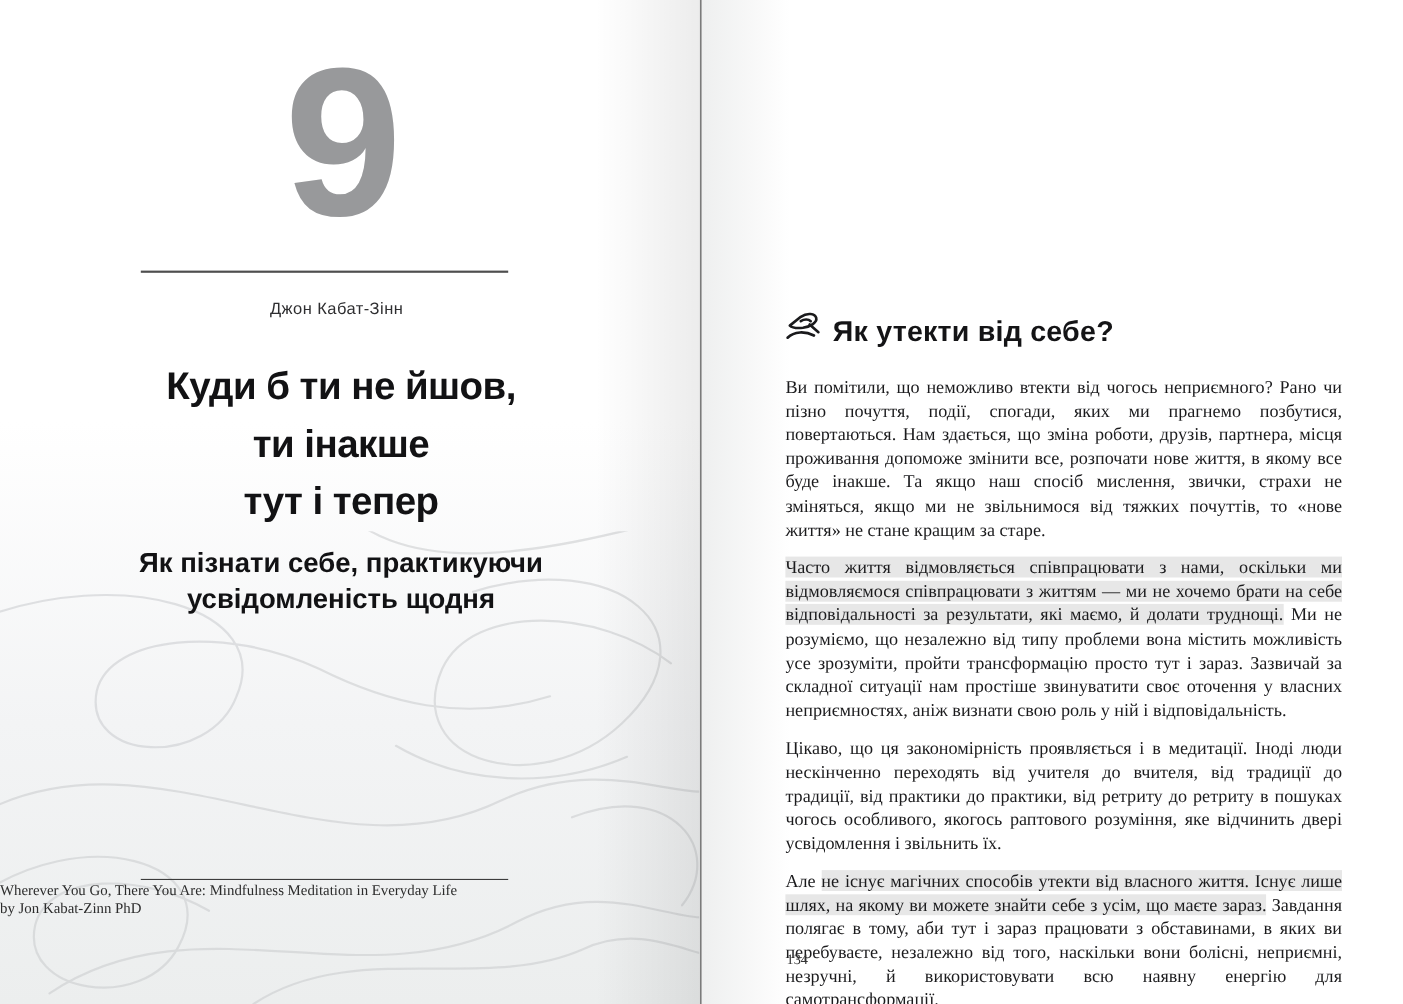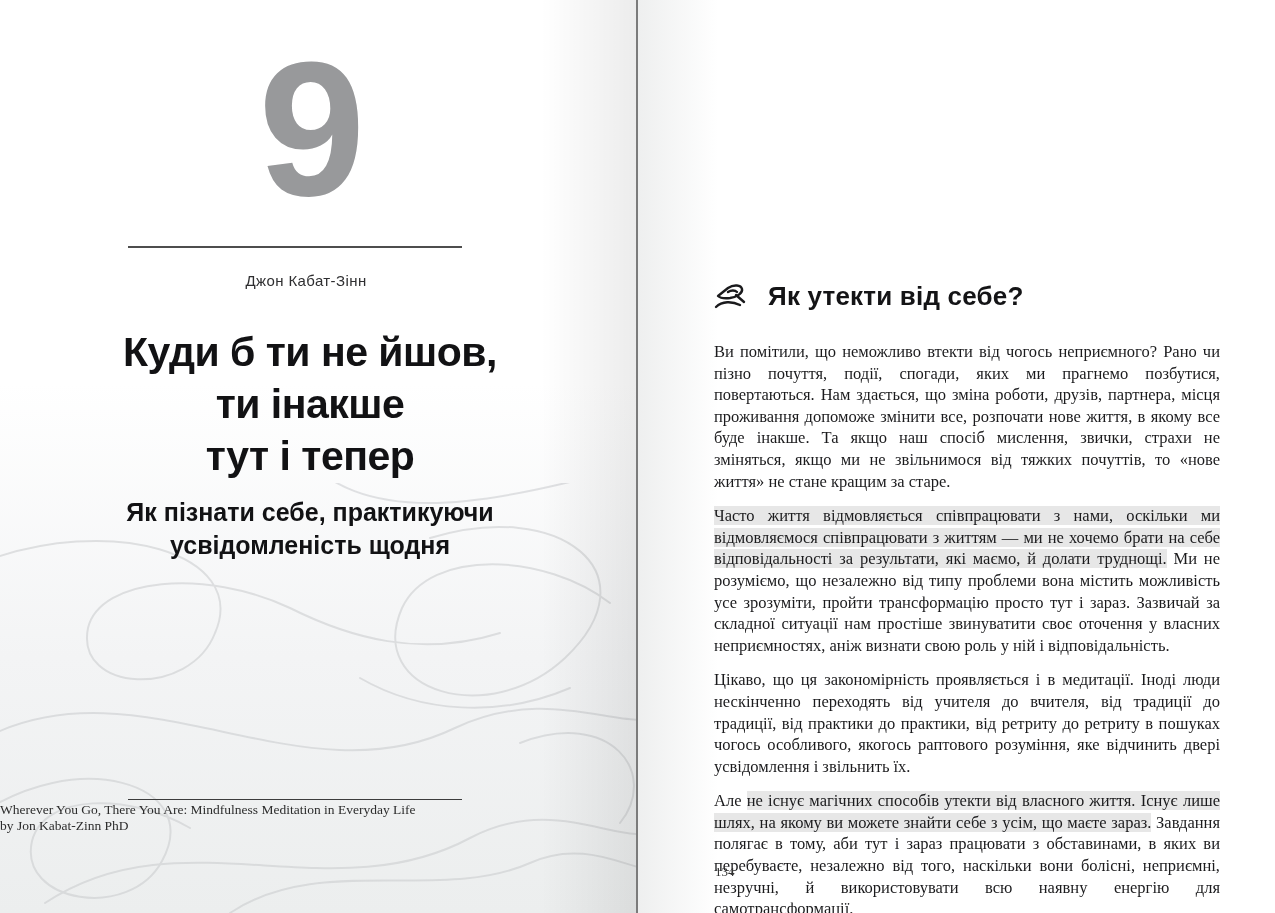--- a/index.html
+++ b/index.html
@@ -20,41 +20,41 @@
     font-size:192px; line-height:165px; font-weight:700; color:#98999b; letter-spacing:-4px;
   }
   .rule { position:absolute; height:2px; background:#4e4e4e; }
   .rule-top { top:246px; left:128px; width:334px; }
   .author {
     position:absolute; top:272px; left:0; width:612px; text-align:center;
     font-size:15px; font-weight:400; color:#2e2e30; letter-spacing:0.4px;
   }
   .book-title {
     position:absolute; top:326px; left:0; width:620px; text-align:center;
-    font-size:41px; line-height:52px; font-weight:700; color:#121214; letter-spacing:-0.5px;
+    font-size:35px; line-height:52px; font-weight:700; color:#121214; letter-spacing:-0.5px;
   }
   .book-subtitle {
     position:absolute; top:496px; left:0; width:620px; text-align:center;
     font-size:25px; line-height:33px; font-weight:700; color:#121214;
   }
   .rule-caption { top:799px; left:128px; width:334px; height:1px; background:#3c3c3c; }
   .source-caption {
     position:absolute; top:802px; left:0; width:592px; 
     font-family:"Liberation Serif", serif; font-size:13.5px; line-height:15.5px; color:#2c2c2c;
   }
 
   
   .spine { width:2px; height:913px; background:#7b7b7b; }
 
   
   .page-right { position:relative; width:637px; height:913px; background:#ffffff; overflow:hidden; }
   .spine-shade-right { position:absolute; top:0; bottom:0; left:0; width:80px;
     background:linear-gradient(90deg, #eeefef 0%, rgba(255,255,255,0) 100%); pointer-events:none; }
 
-  .chapter-heading { position:absolute; top:281px; left:76px; display:flex; align-items:flex-start; gap:20px; }
+  .chapter-heading { position:absolute; top:281px; left:76px; display:flex; align-items:flex-end; gap:9px; }
   .heading-icon { width:34px; height:36px; flex:0 0 auto; }
   .chapter-heading h2 { font-size:26px; font-weight:700; color:#141416; letter-spacing:0.2px; }
 
   .body-copy {
     position:absolute; top:341px; left:76px; width:506px;
     font-family:"Liberation Serif", serif; font-size:16.5px; line-height:21.6px;
     color:#1b1b1d; text-align:justify;
   }
   .body-copy p.para { margin-bottom:13px; }
   .hl { background:#e7e7e7; }

